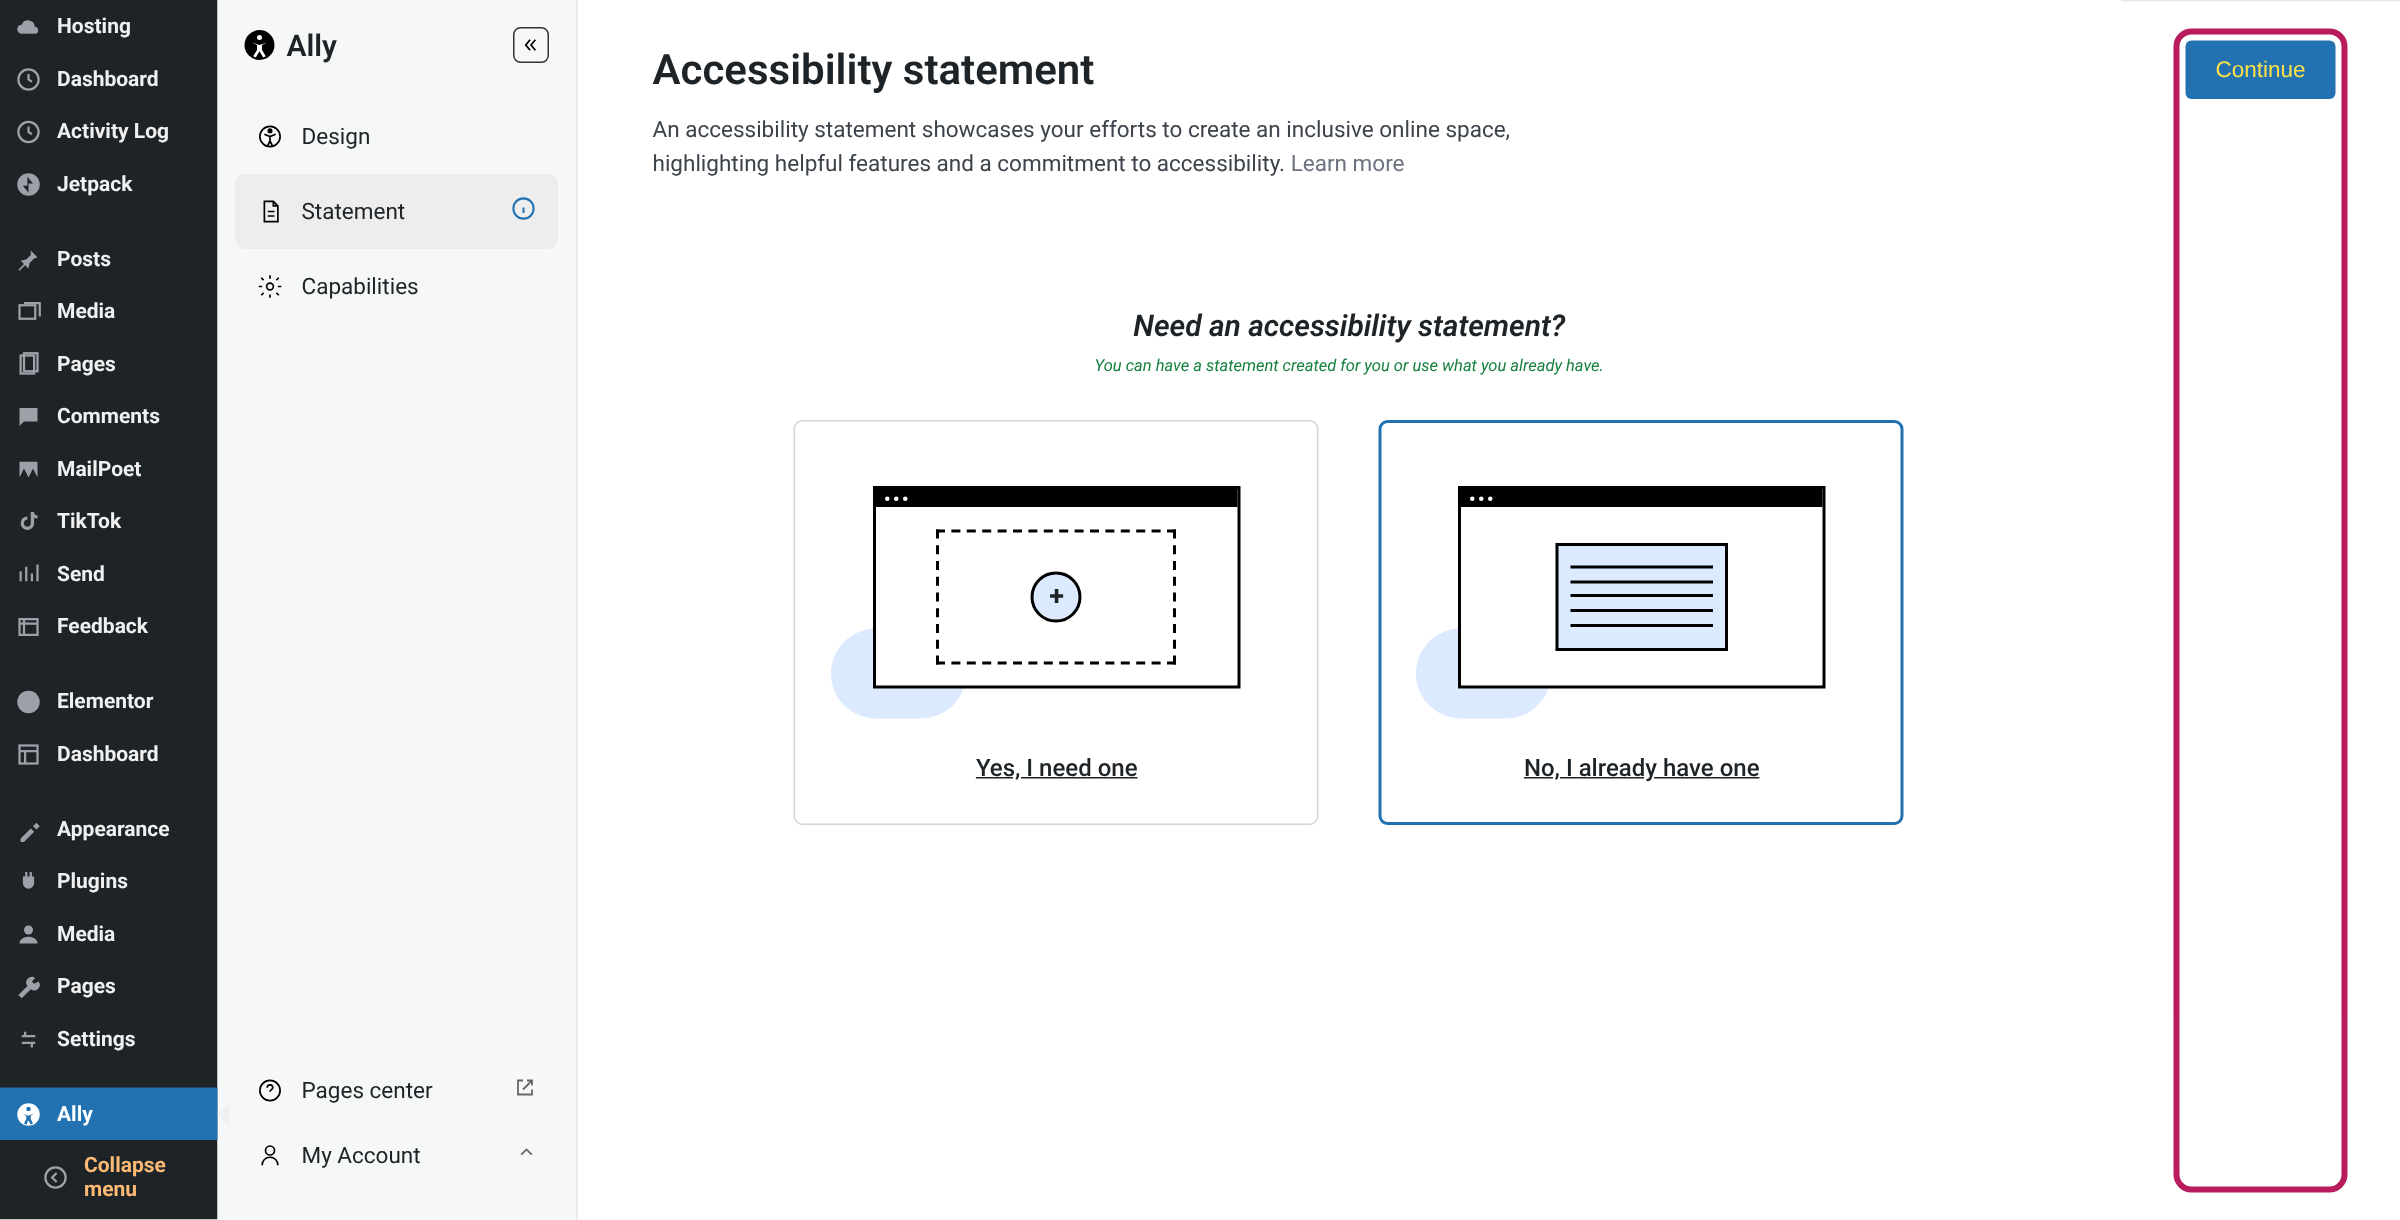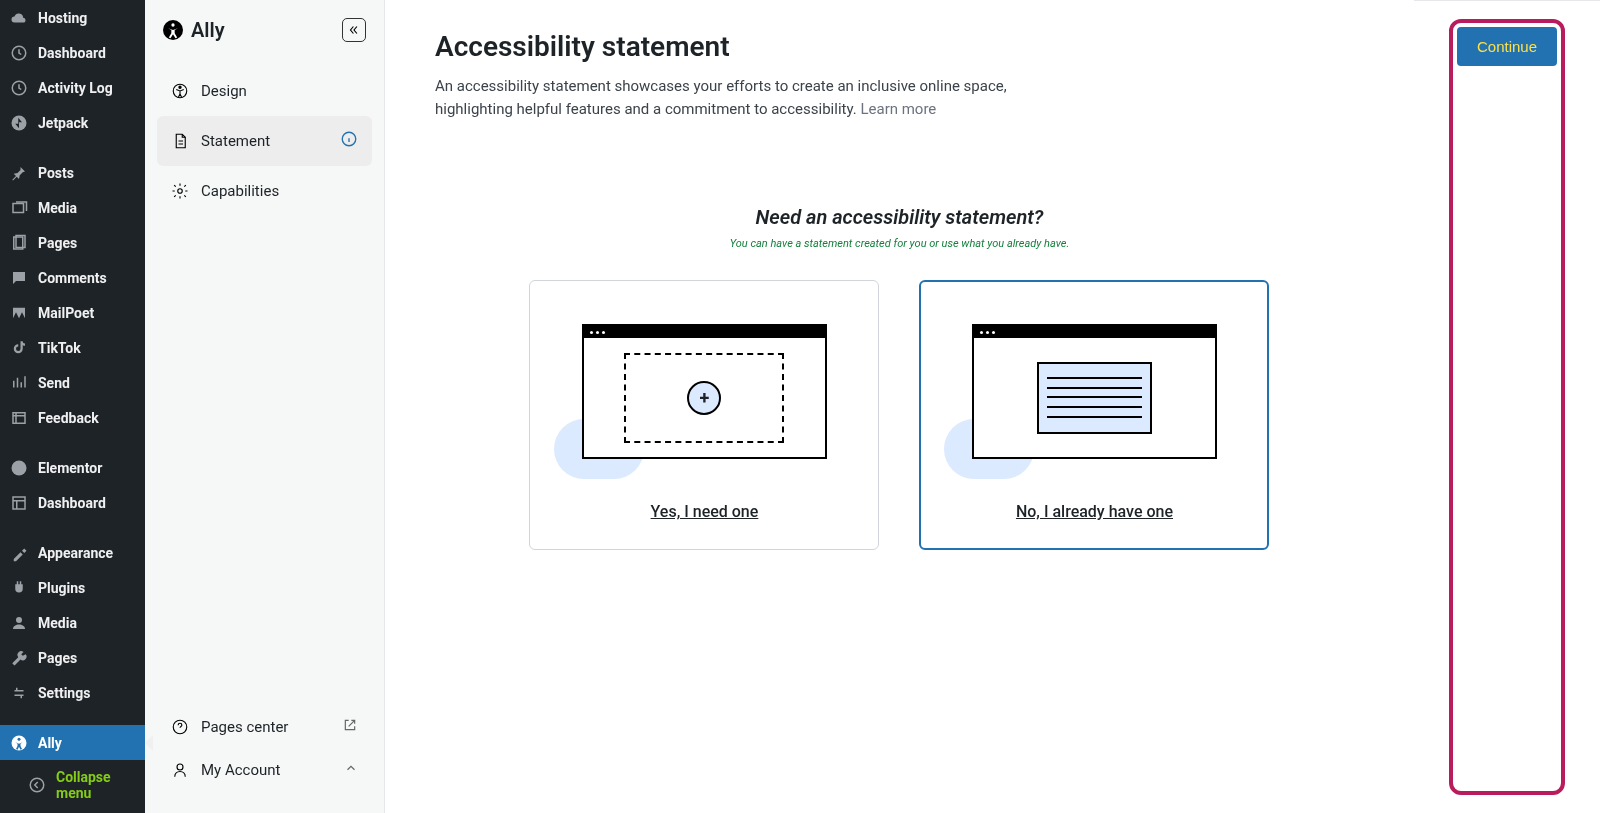--- a/index.html
+++ b/index.html
@@ -6,21 +6,21 @@
 body { font-family: -apple-system, BlinkMacSystemFont, "Segoe UI", Roboto, sans-serif; background: #fff; color: #1d2327; overflow: hidden; }
 .app { display: flex; width: 1600px; height: 813px; }
 
 
 .wp-sidebar { width: 145px; background: #1d2327; color: #f0f0f1; display: flex; flex-direction: column; font-size: 14px; font-weight: bold; }
 .wp-item { display: flex; align-items: center; gap: 10px; padding: 8.5px 10px; color: #f0f0f1; cursor: pointer; }
 .wp-item .icon { width: 18px; height: 18px; display: flex; align-items: center; justify-content: center; color: #9ca1a7; flex-shrink: 0; }
 .wp-item.active { background: #2271b1; color: #fff; position: relative; }
 .wp-item.active .icon { color: #fff; }
 .wp-item.active::after { content: ""; position: absolute; right: -8px; top: 50%; transform: translateY(-50%); border: 8px solid transparent; border-right-color: #f0f0f1; }
-.wp-item.collapse { color: #84cc16; padding-left: 28px; }
+.wp-item.collapse { color: #fdba74; padding-left: 28px; }
 .wp-spacer { height: 15px; }
 
 
 .ally-panel { width: 240px; background: #f6f7f7; border-right: 1px solid #e5e7eb; display: flex; flex-direction: column; padding: 12px; }
 .ally-header { display: flex; align-items: center; justify-content: space-between; padding: 6px 6px 16px 6px; }
 .ally-title-wrap { display: flex; align-items: center; gap: 8px; }
 .ally-title-wrap .logo { width: 20px; height: 20px; background: #000; border-radius: 50%; display: flex; align-items: center; justify-content: center; color: #fff; font-size: 12px; font-weight: bold; }
 .ally-title { font-size: 20px; font-weight: 600; }
 .collapse-panel-btn { width: 24px; height: 24px; border: 1.5px solid #333; border-radius: 5px; display: flex; align-items: center; justify-content: center; cursor: pointer; }
 .ally-nav { display: flex; flex-direction: column; gap: 2px; margin-top: 10px; }

